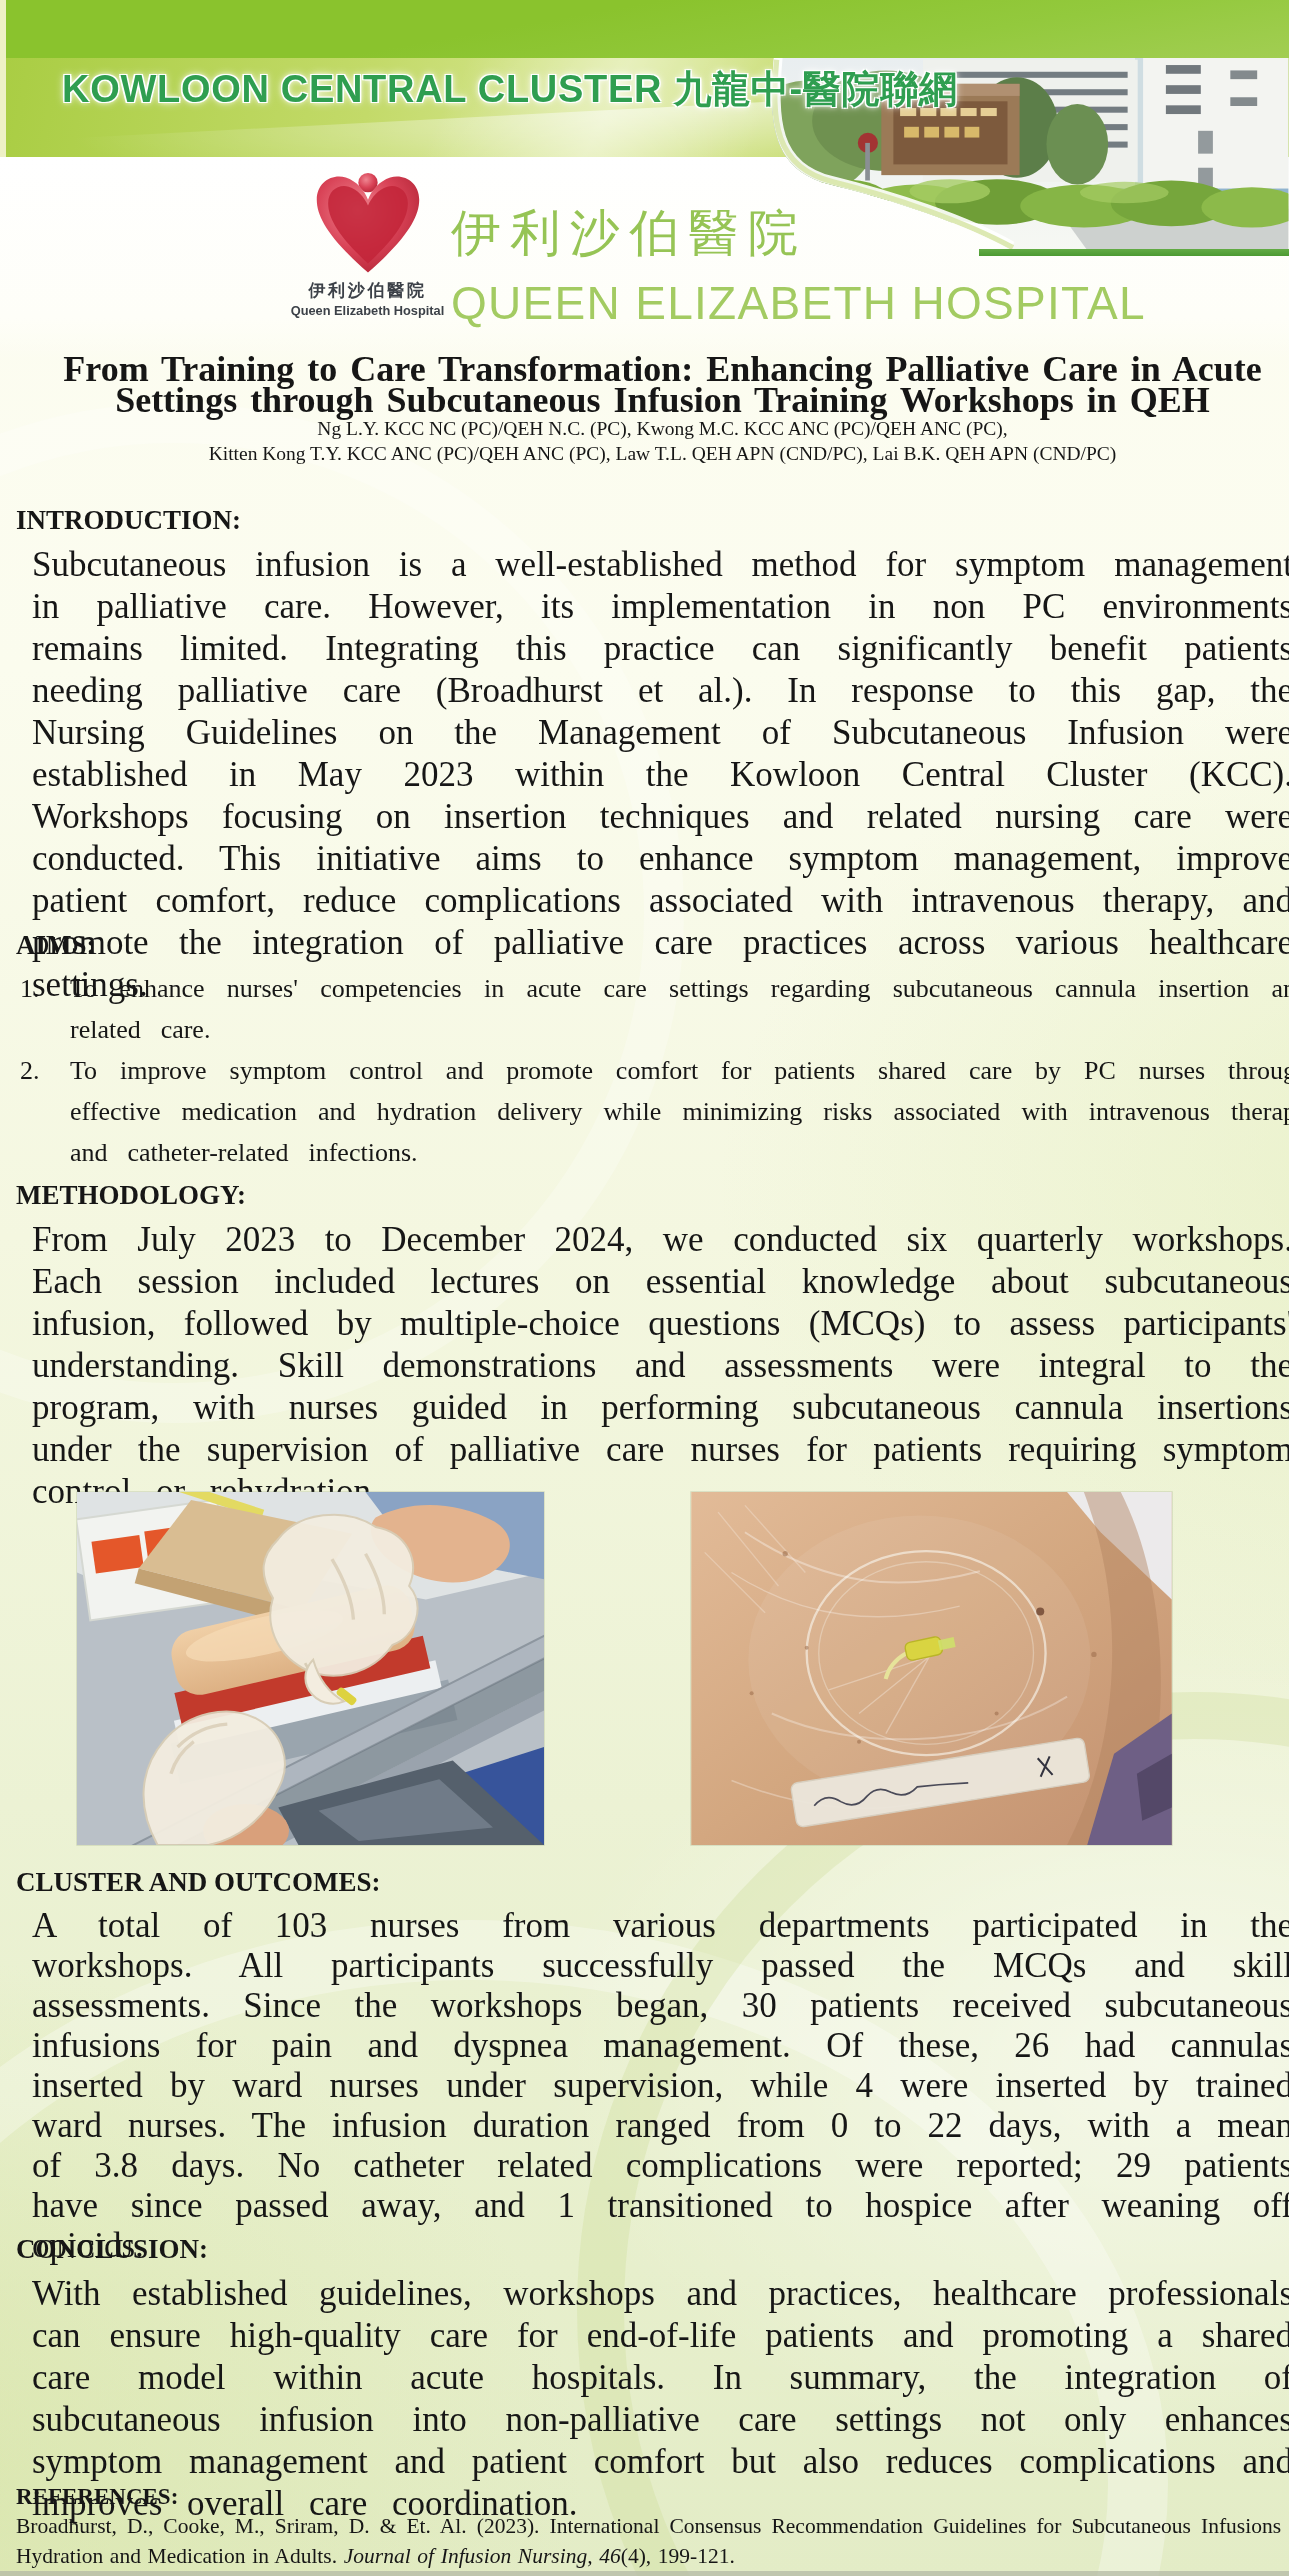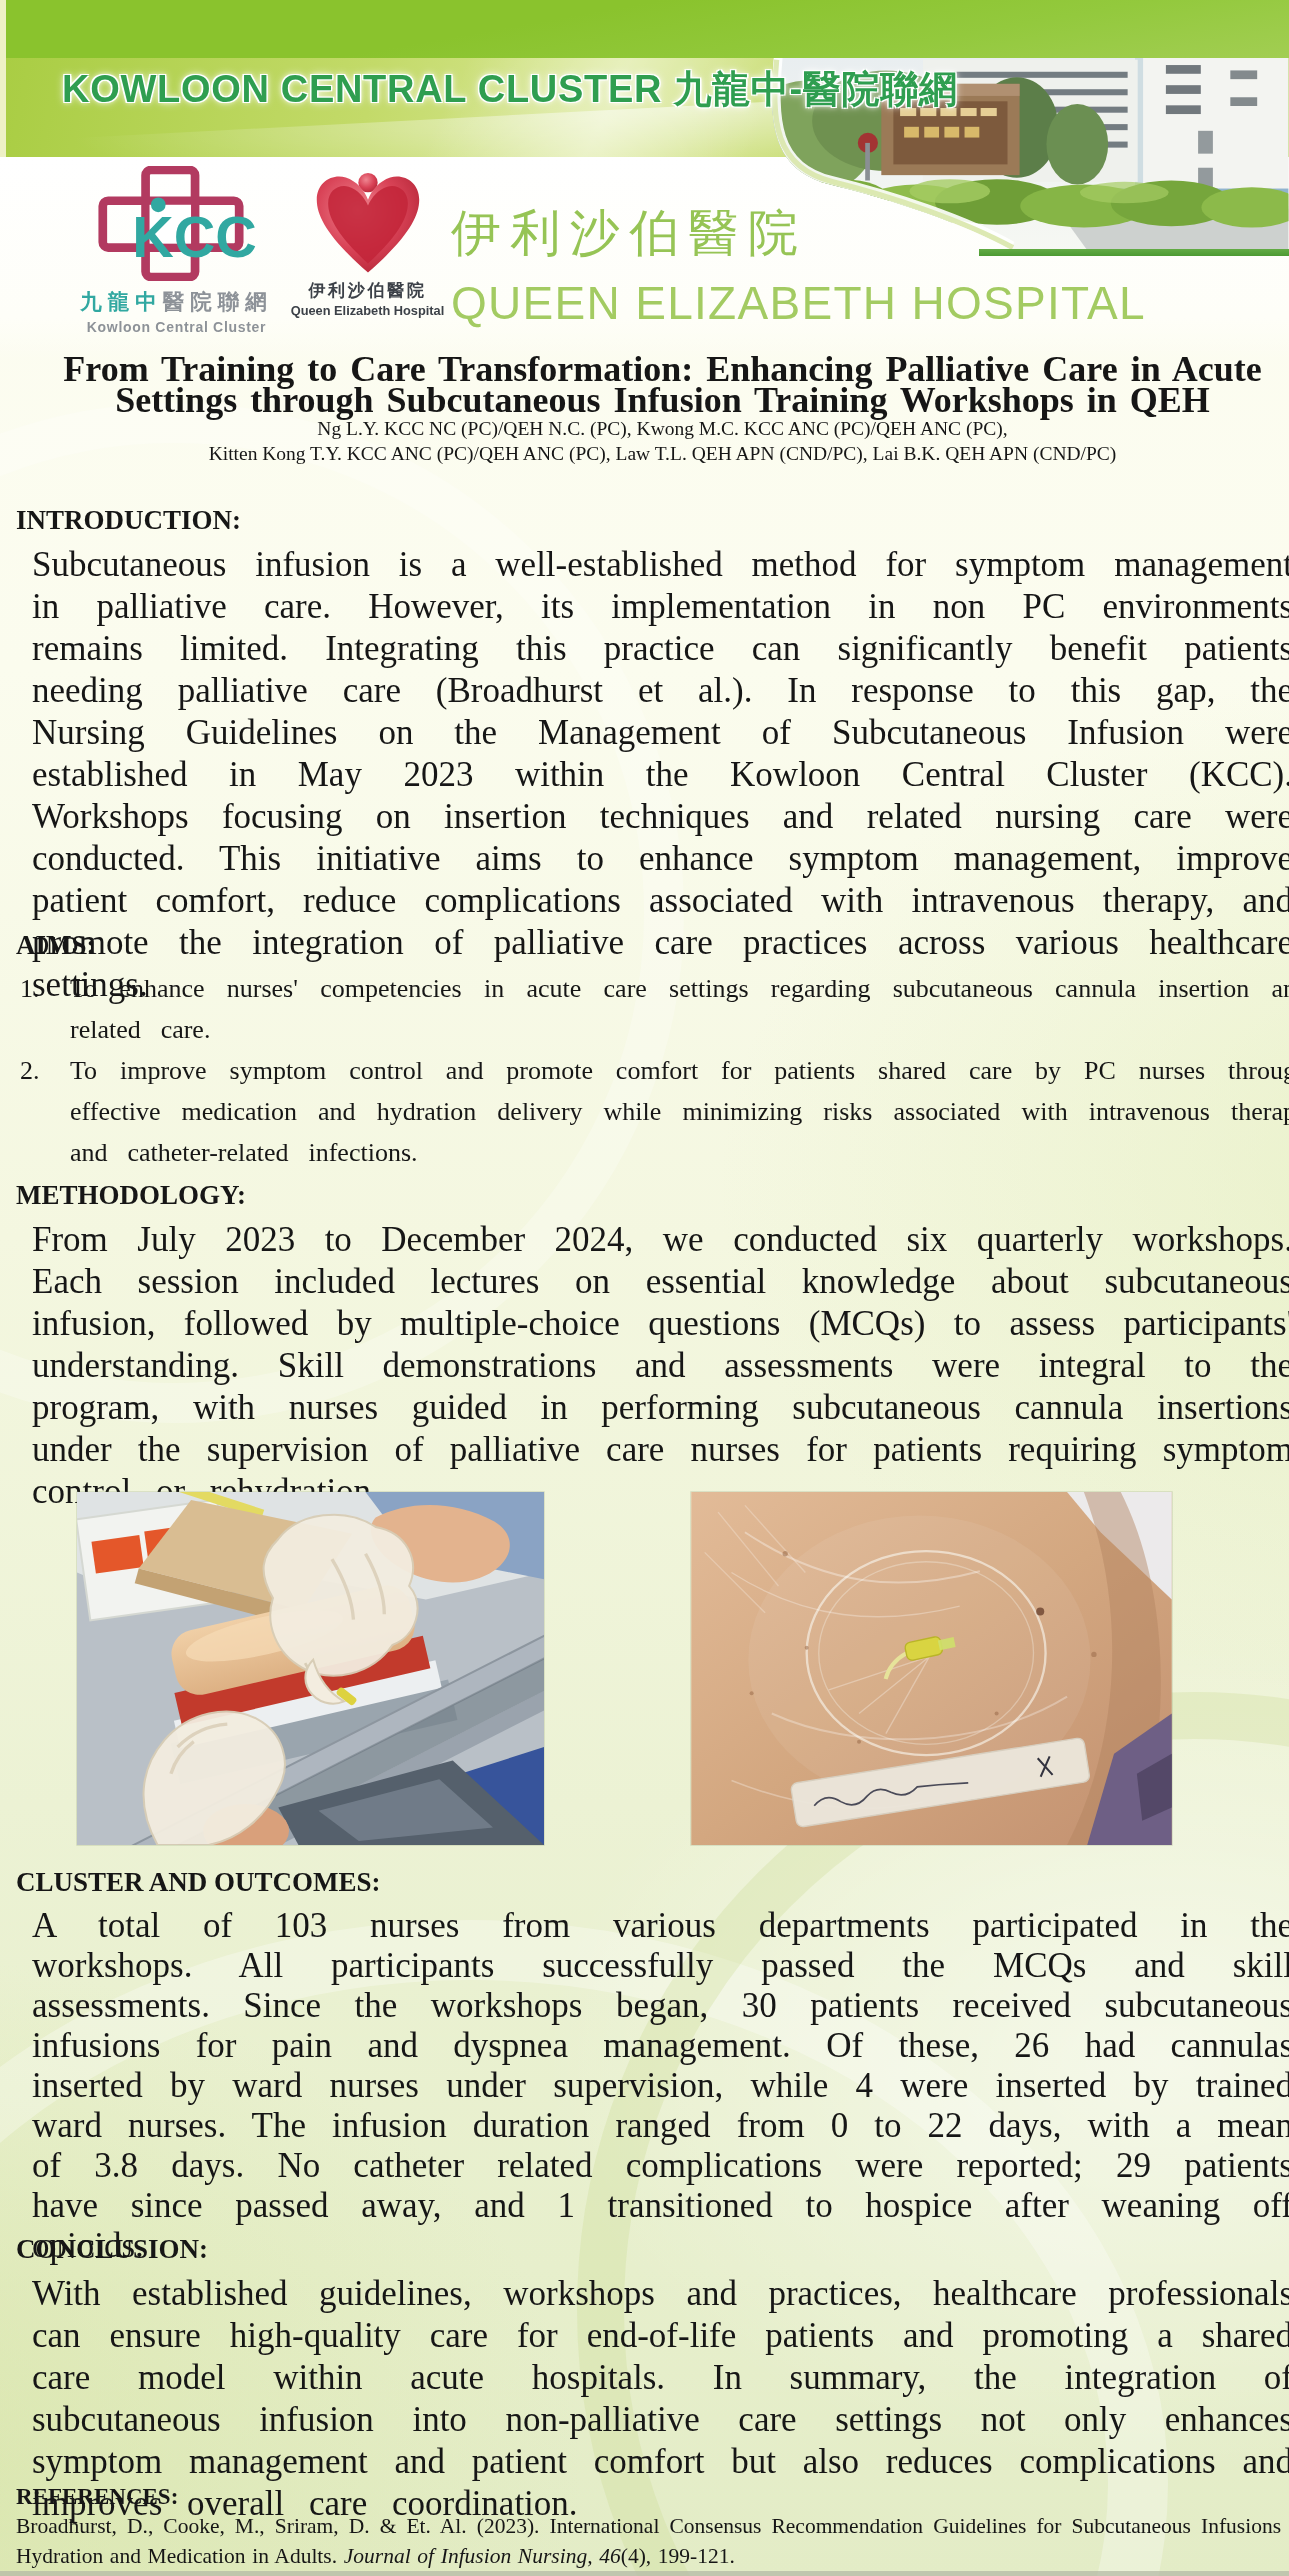--- a/index.html
+++ b/index.html
@@ -183,31 +183,20 @@
           <ellipse cx="590" cy="202" rx="66" ry="16" fill="#a5cc63" opacity="0.7"></ellipse>
         </g>
 
         <path d="M68,0 C60,92 62,168 152,190 C242,212 352,248 420,287" fill="none" stroke="#ffffff" stroke-width="26" opacity="0.9"></path>
         <path d="M72,4 C64,94 68,164 156,186 C246,208 354,246 424,284" fill="none" stroke="#d9e7ab" stroke-width="8" opacity="0.9"></path>
       </g>
     </svg>
   </div>
   <div class="photo-underline"></div>
 
-  <div class="kcc-logo">
-    <svg width="168" height="115" viewBox="0 0 250 172">
-      <rect x="78" y="6" width="74" height="160" rx="8" fill="none" stroke="#b23a60" stroke-width="13"></rect>
-      <rect x="14" y="52" width="204" height="70" rx="8" fill="none" stroke="#b23a60" stroke-width="13"></rect>
-      <rect x="84" y="58" width="62" height="58" fill="#ffffff"></rect>
-      <circle cx="97" cy="58" r="11" fill="#31a8a1"></circle>
-      <text x="58" y="136" font-family="Liberation Sans, DejaVu Sans, sans-serif" font-weight="bold" font-size="86" fill="#31a8a1">KCC</text>
-    </svg>
-    <div class="kcc-zh"><span class="t">九龍中</span><span class="g">醫院聯網</span></div>
-    <div class="kcc-en">Kowloon Central Cluster</div>
-  </div>
 
   <div class="qeh-logo">
     <svg width="114" height="107" viewBox="0 0 200 188" style="display:block;margin:0 auto;">
       <defs>
         <radialGradient id="heartG" cx="0.4" cy="0.35" r="0.9">
           <stop offset="0" stop-color="#ef8691"></stop>
             <stop offset="0.45" stop-color="#d94357"></stop>
             <stop offset="1" stop-color="#a01525"></stop>
         </radialGradient>
       </defs>

